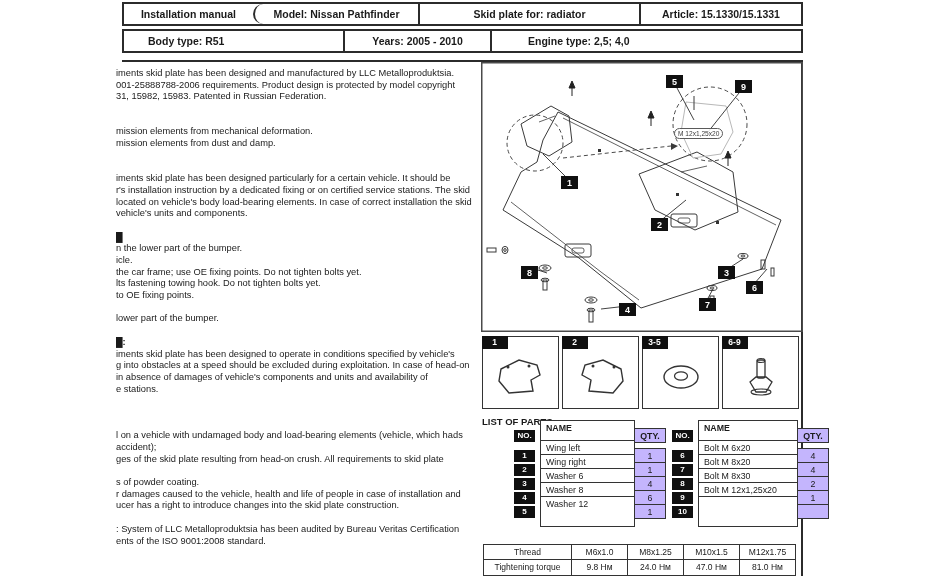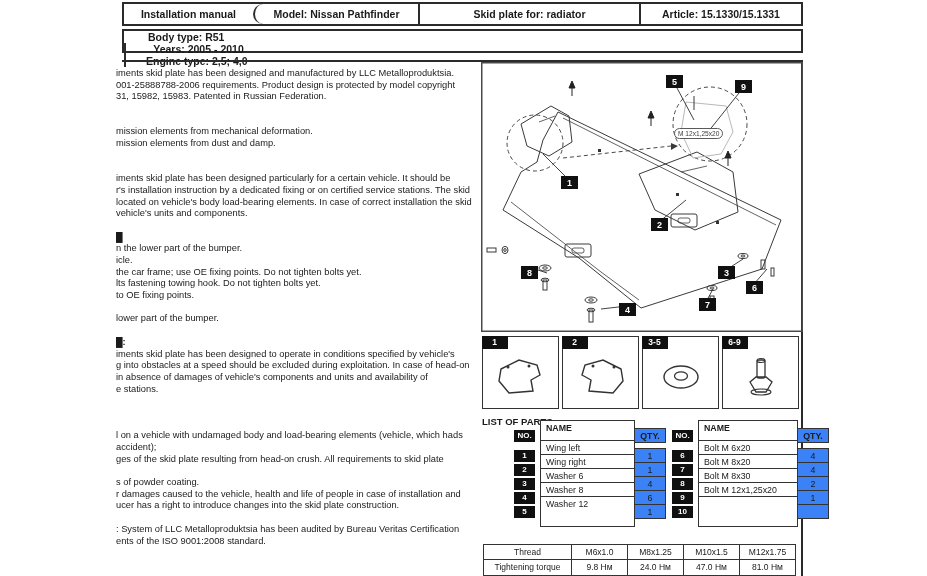--- a/index.html
+++ b/index.html
@@ -34,21 +34,21 @@
   
   .plist-title{position:absolute;left:482px;top:416px;font-size:9.5px;font-weight:bold;}
   .ptable{position:absolute;width:152px;}
   .prow{display:flex;align-items:center;height:15px;padding-left:32px;}
   .prow + .prow{margin-top:-1px;}
   .prow .nobox{width:21px;height:12px;background:#101010;color:#fff;font-size:8px;font-weight:bold;
                display:flex;align-items:center;justify-content:center;margin-right:5px;flex:none;}
   .prow .name{border:1px solid #333;height:31px;line-height:14px;box-sizing:border-box;
               padding-left:5px;font-size:8.8px;flex:none;background:#fff;}
   .prow .qty{border:1px solid #333;border-left:none;height:15px;line-height:14px;box-sizing:border-box;
-             text-align:center;font-size:8.8px;flex:none;background:#3b82f6;}
+             text-align:center;font-size:8.8px;flex:none;background:#c4b5fd;}
   .ptable.lt .name{width:95px;} .ptable.lt .qty{width:31px;}
   .ptable.rt .name{width:100px;} .ptable.rt .qty{width:31px;}
   .prow.phead{margin-bottom:5px;}
   .prow.phead .name,.prow.phead .qty{font-weight:bold;}
   
   .torque{position:absolute;left:483px;top:544px;display:block;}
   .trow{display:flex;}
   .trow + .trow .tcell{border-top:none;}
   .tcell{border:1px solid #333;border-left:none;box-sizing:border-box;height:16px;line-height:15px;
          text-align:center;font-size:8.5px;width:56px;flex:none;background:#fff;}
@@ -59,24 +59,24 @@
 
 <div class="page">
 
   <div class="hdr-row" style="left:122px;top:2px;width:681px;height:24px;">
     <div class="hdr-cell" style="width:129px;">Installation manual</div>
     <div class="hdr-cell" style="width:165px;border-radius:10px;">Model: Nissan Pathfinder</div>
     <div class="hdr-cell" style="width:221px;">Skid plate for: radiator</div>
     <div class="hdr-cell" style="flex:1;">Article: 15.1330/15.1331</div>
   </div>
 
-  <div class="hdr-row" style="left:122px;top:29px;width:681px;height:24px;flex-direction:column;">
+  <div class="hdr-row" style="left:122px;top:29px;width:681px;height:24px;">
     <div class="hdr-cell leftpad" style="width:219px;padding-left:24px;">Body type: R51</div>
     <div class="hdr-cell" style="width:147px;">Years: 2005 - 2010</div>
-    <div class="hdr-cell leftpad" style="flex:1;padding-left:20px;">Engine type: 2,5; 4,0</div>
+    <div class="hdr-cell leftpad" style="flex:1;padding-left:36px;">Engine type: 2,5; 4,0</div>
   </div>
 
   <div class="panel"></div>
 
   <div class="bodytext">
 
       <div class="ln">iments skid plate has been designed and manufactured by LLC Metalloproduktsia.</div>
 
       <div class="ln">001-25888788-2006 requirements. Product design is protected by model copyright</div>
 

